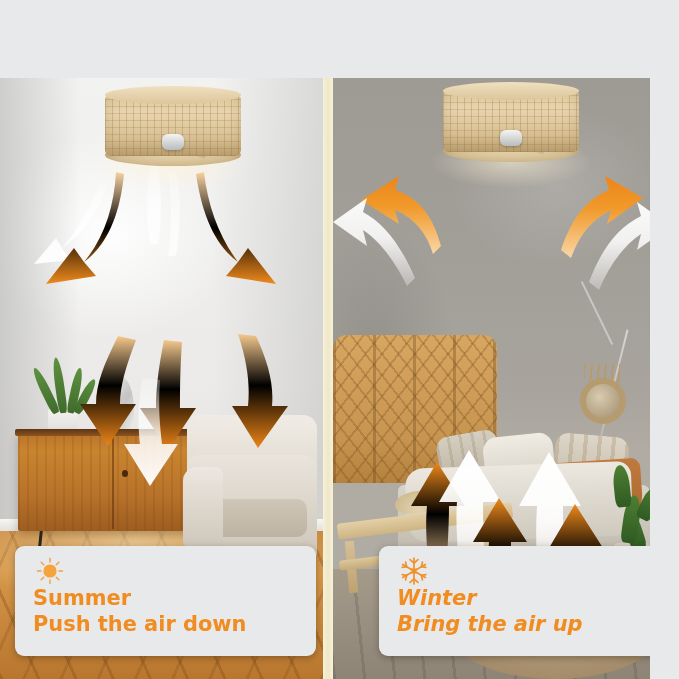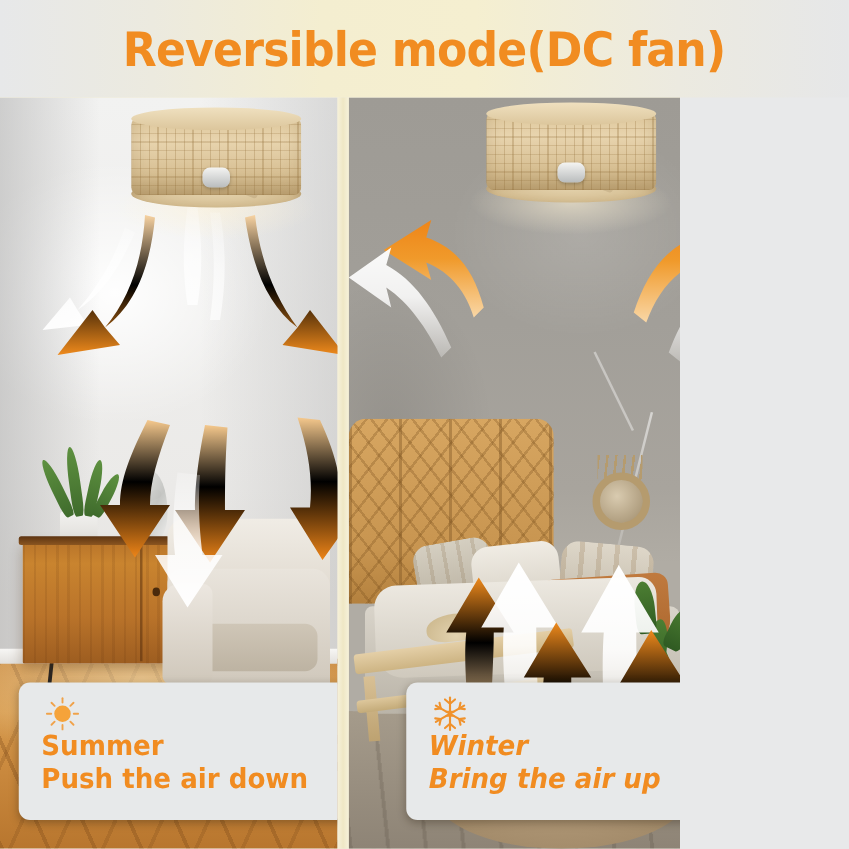--- a/index.html
+++ b/index.html
@@ -42,21 +42,21 @@
     white-space: nowrap;
     line-height: 1;
     transform: scaleX(0.93);
     margin-top: 2px;
   }
 
   
   #panels {
     position: absolute;
     left: 0; top: 78px;
-    width: 544px; height: 601px;
+    width: 650px; height: 601px;
     display: flex;
     background: #f3edd2;
   }
 
   .panel {
     position: relative;
     height: 601px;
     overflow: hidden;
   }
   #panel-summer { width: 337px; }
@@ -396,23 +396,20 @@
     transform-origin: left center;
   }
   .card-season { font-size: 22px; margin-top: 1px; }
   .card-desc   { font-size: 22px; margin-top: 3px; }
 </style>
 </head>
 <body>
 
 <div id="infographic">
 
-  <div id="header">
-    <div id="page-title">Reversible mode(DC fan)</div>
-  </div>
 
   <div id="panels">
 
     <div class="panel" id="panel-summer">
       <div class="scene" id="scene-summer">
         <div id="summer-wall-shade"></div>
         <div id="summer-wall-shade2"></div>
         <div id="summer-floor"></div>
         <div id="summer-floor-gloss"></div>
         <div id="summer-baseboard"></div>

